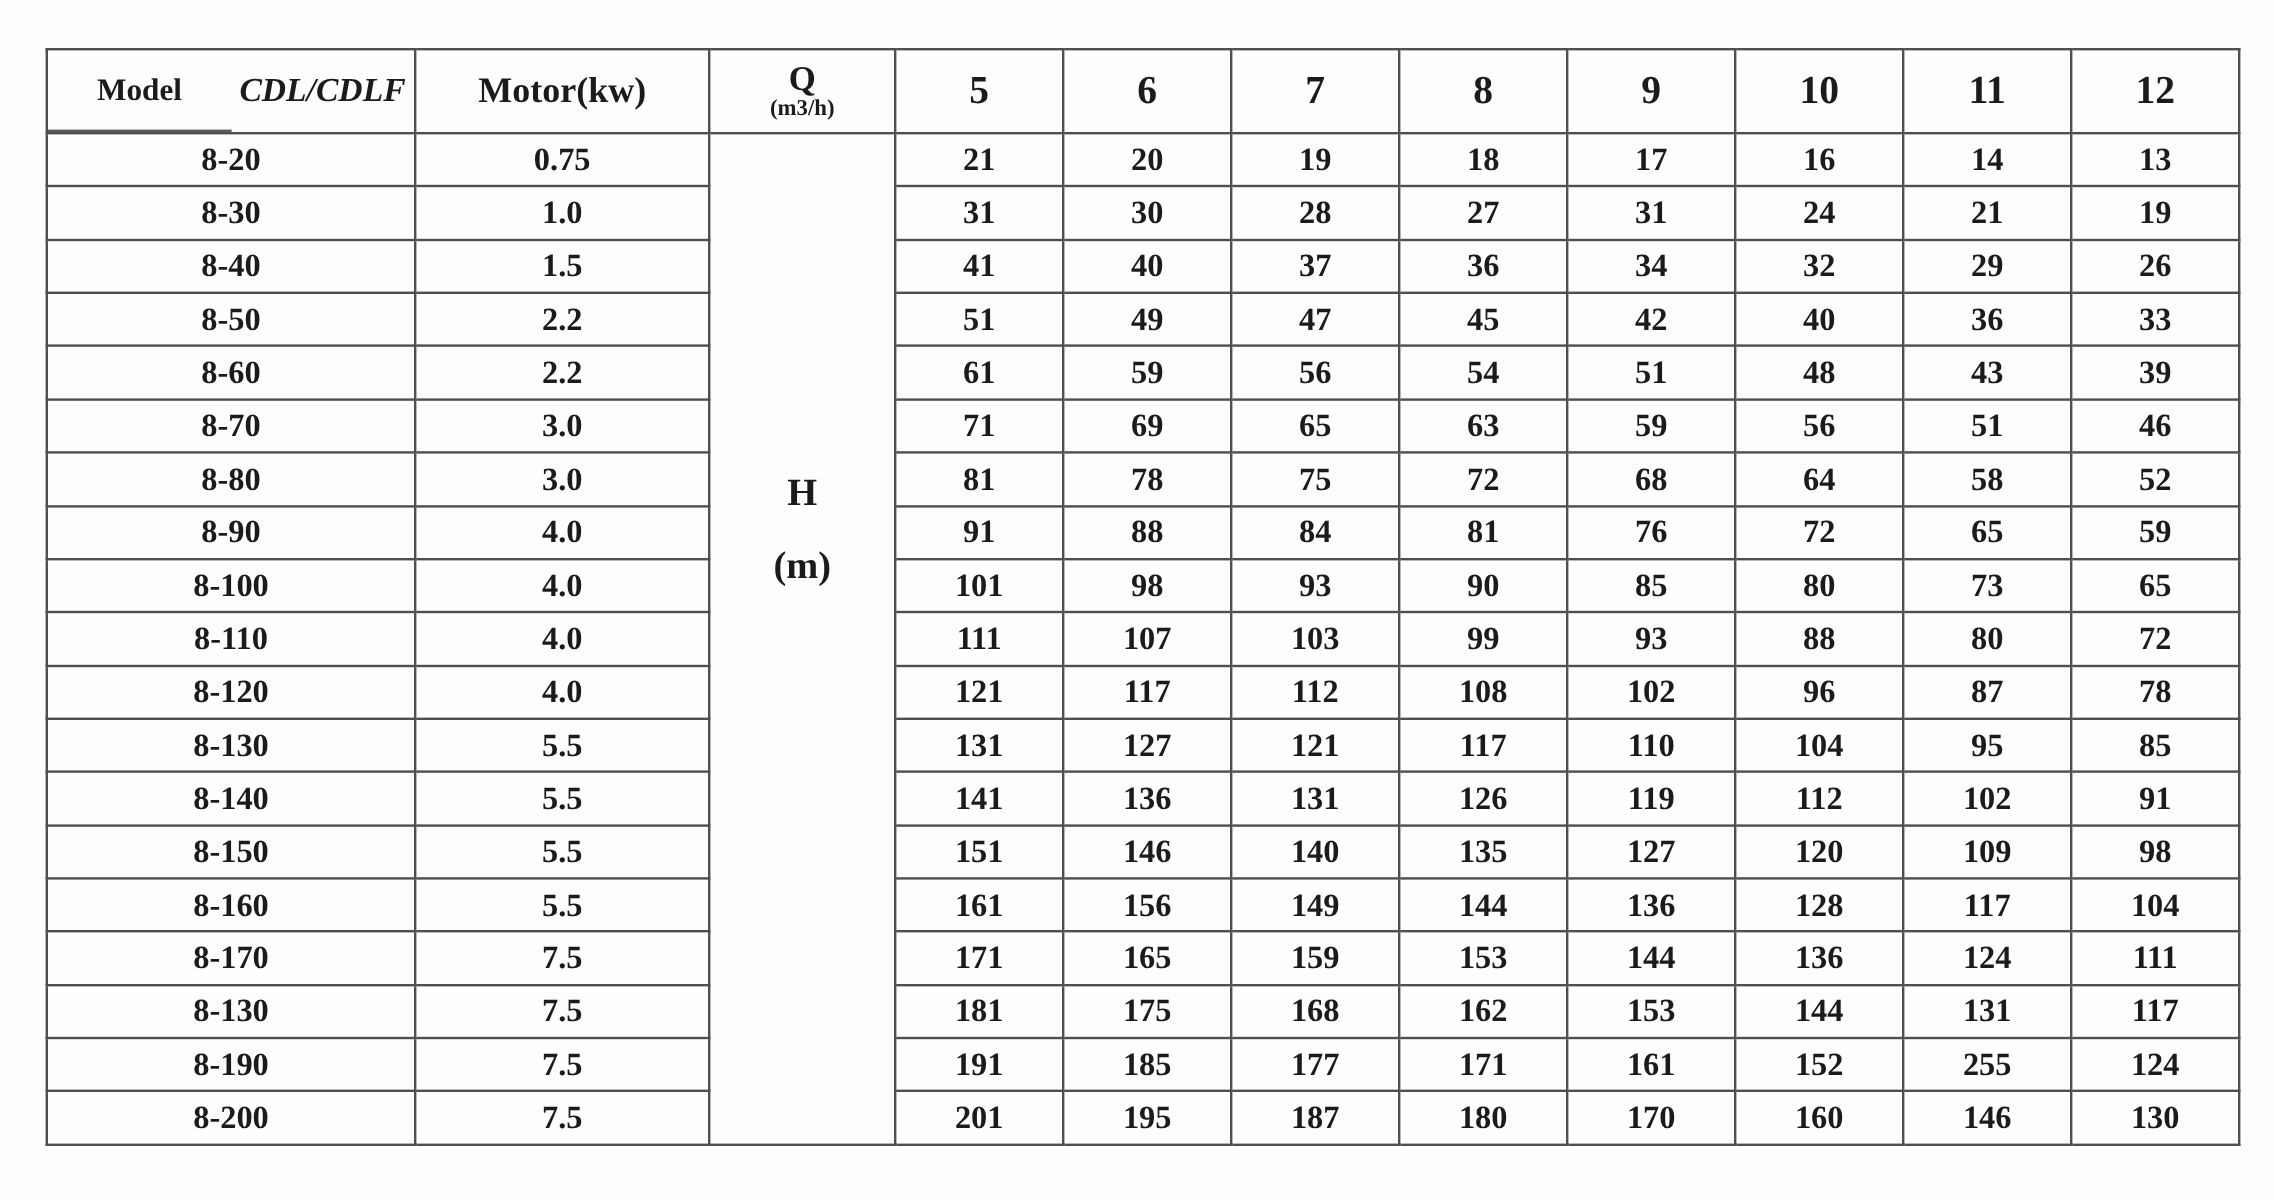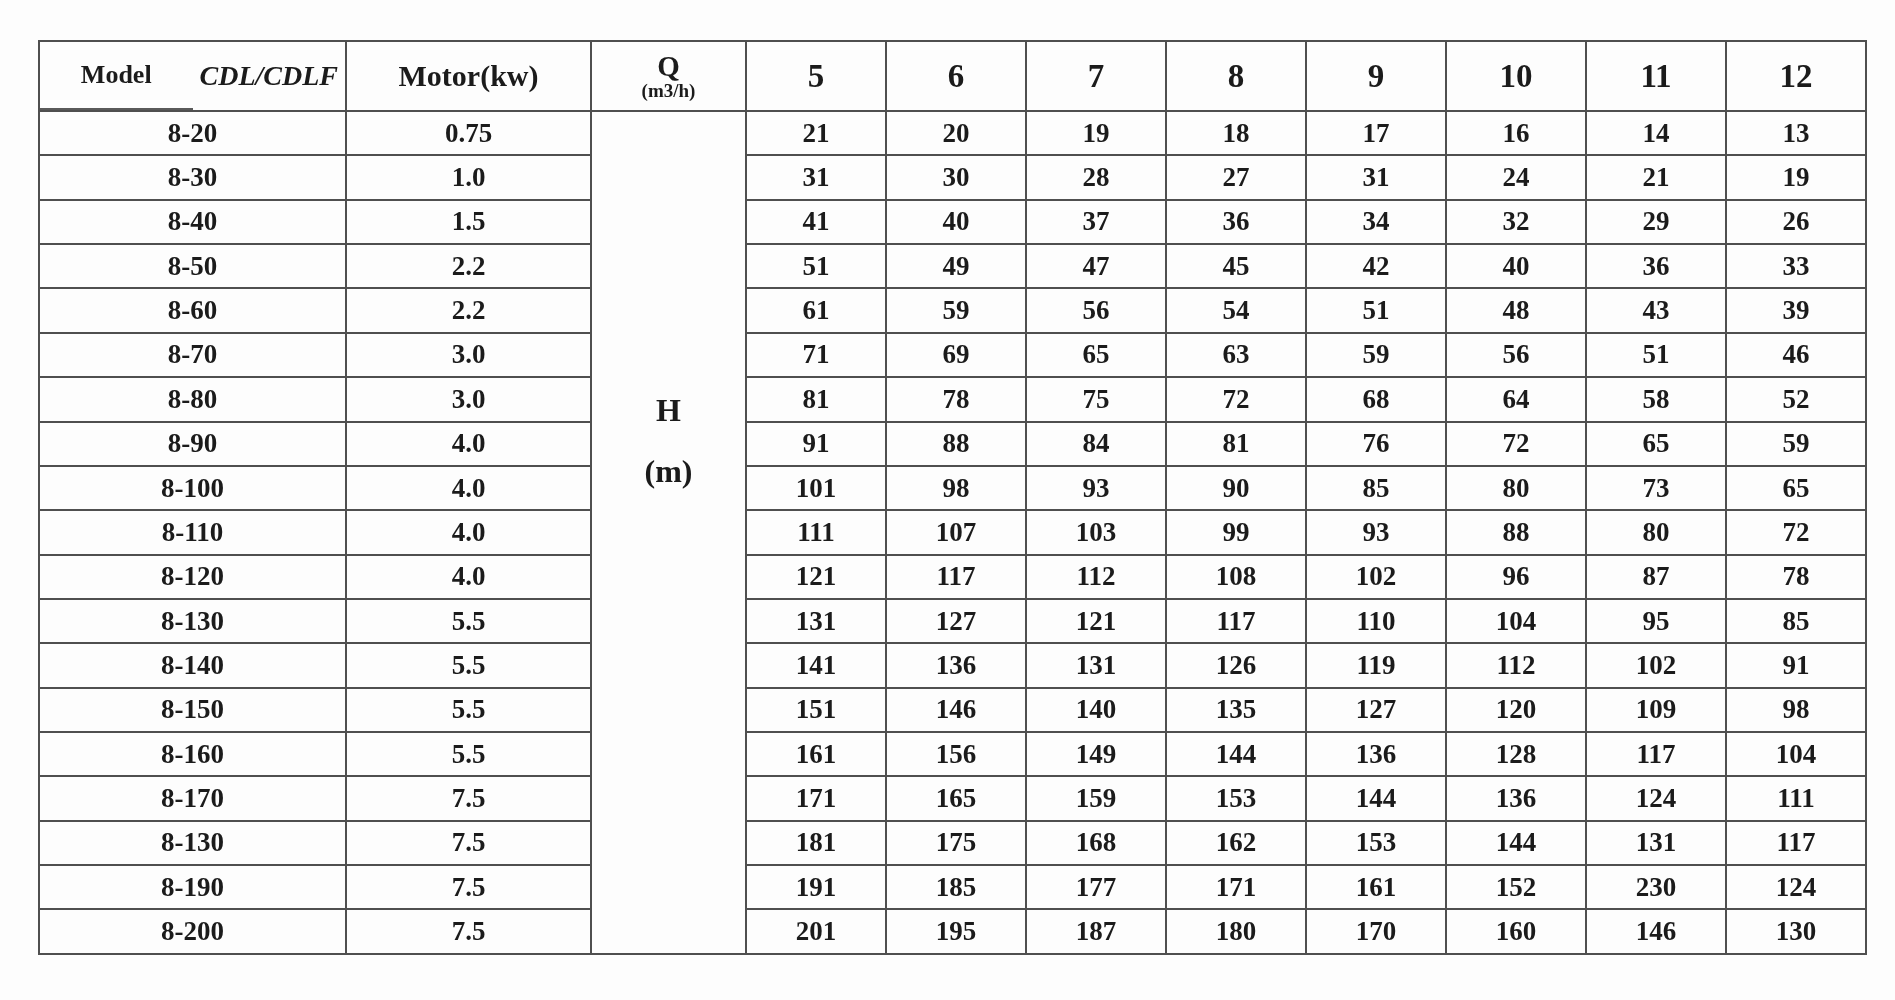--- a/index.html
+++ b/index.html
@@ -326,21 +326,21 @@
         </tr>
         <tr>
           <td class="c-model">8-190</td>
           <td class="c-motor">7.5</td>
           <td class="c-val">191</td>
           <td class="c-val">185</td>
           <td class="c-val">177</td>
           <td class="c-val">171</td>
           <td class="c-val">161</td>
           <td class="c-val">152</td>
-          <td class="c-val">230</td>
+          <td class="c-val">255</td>
           <td class="c-val">124</td>
         </tr>
         <tr>
           <td class="c-model">8-200</td>
           <td class="c-motor">7.5</td>
           <td class="c-val">201</td>
           <td class="c-val">195</td>
           <td class="c-val">187</td>
           <td class="c-val">180</td>
           <td class="c-val">170</td>

